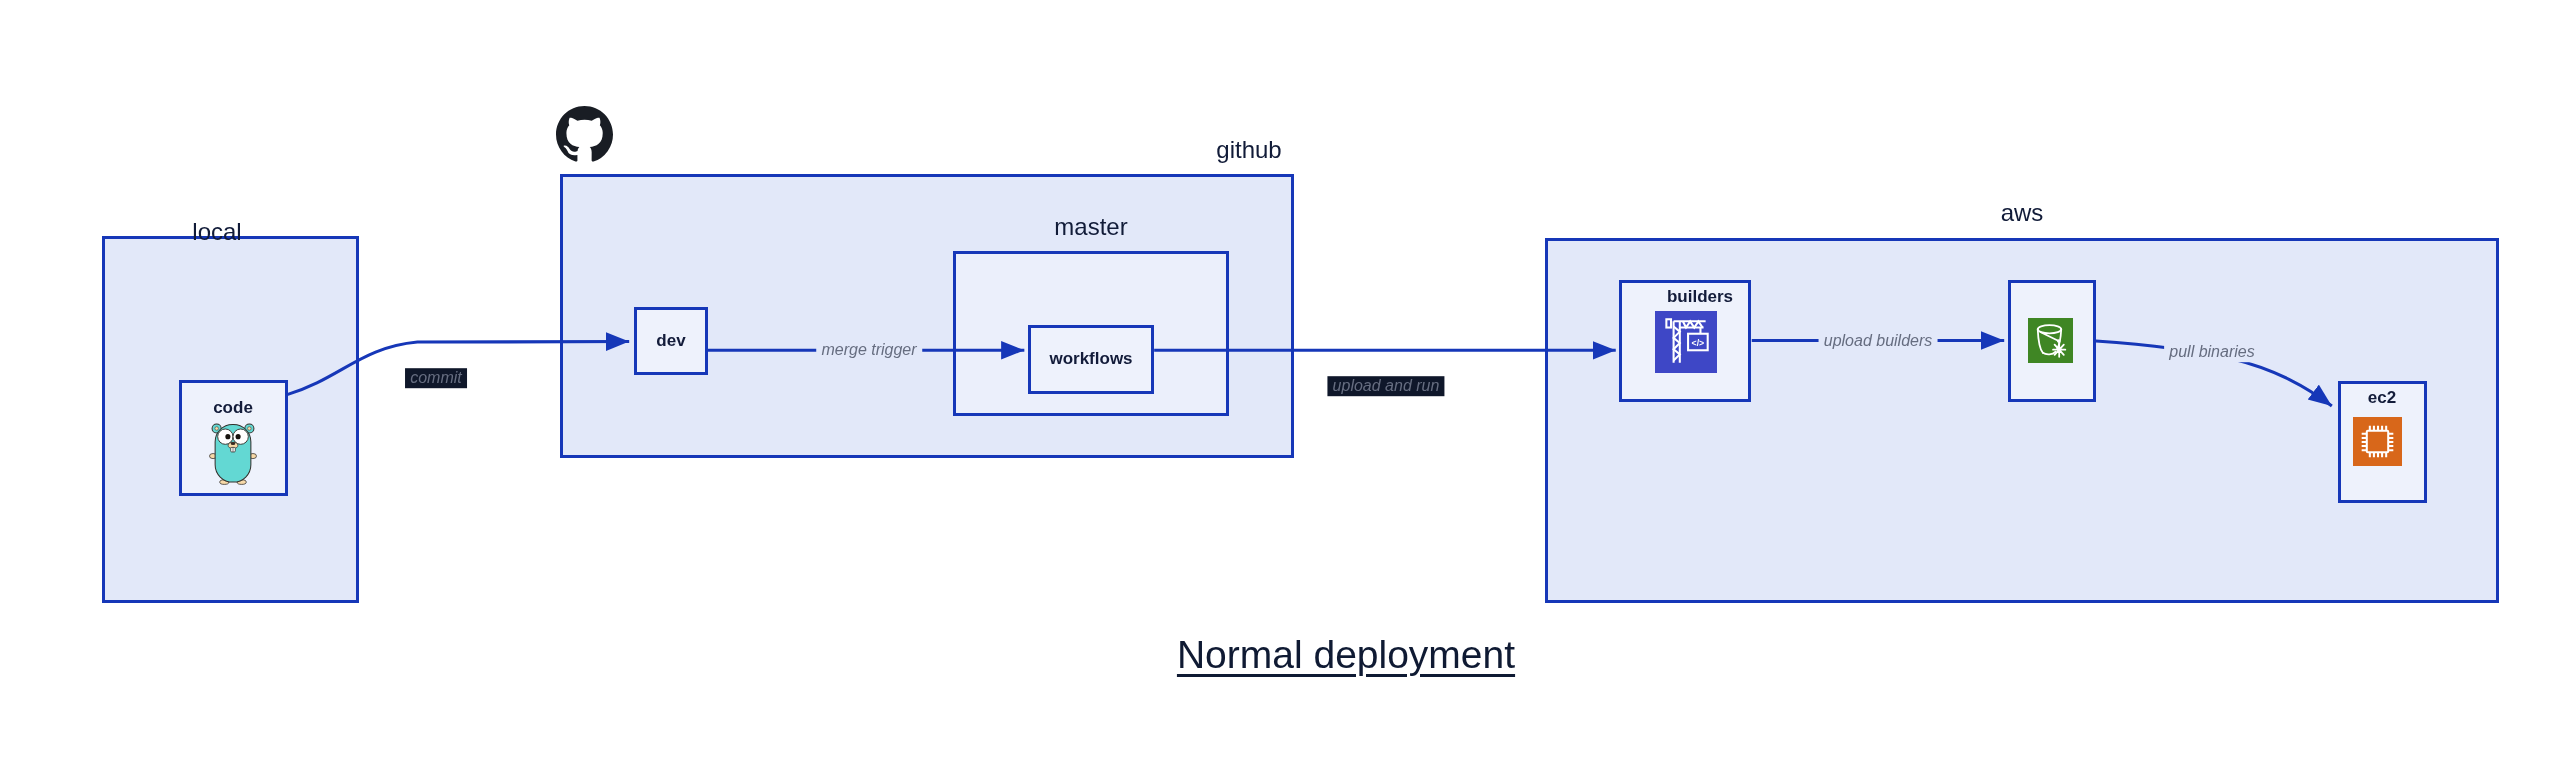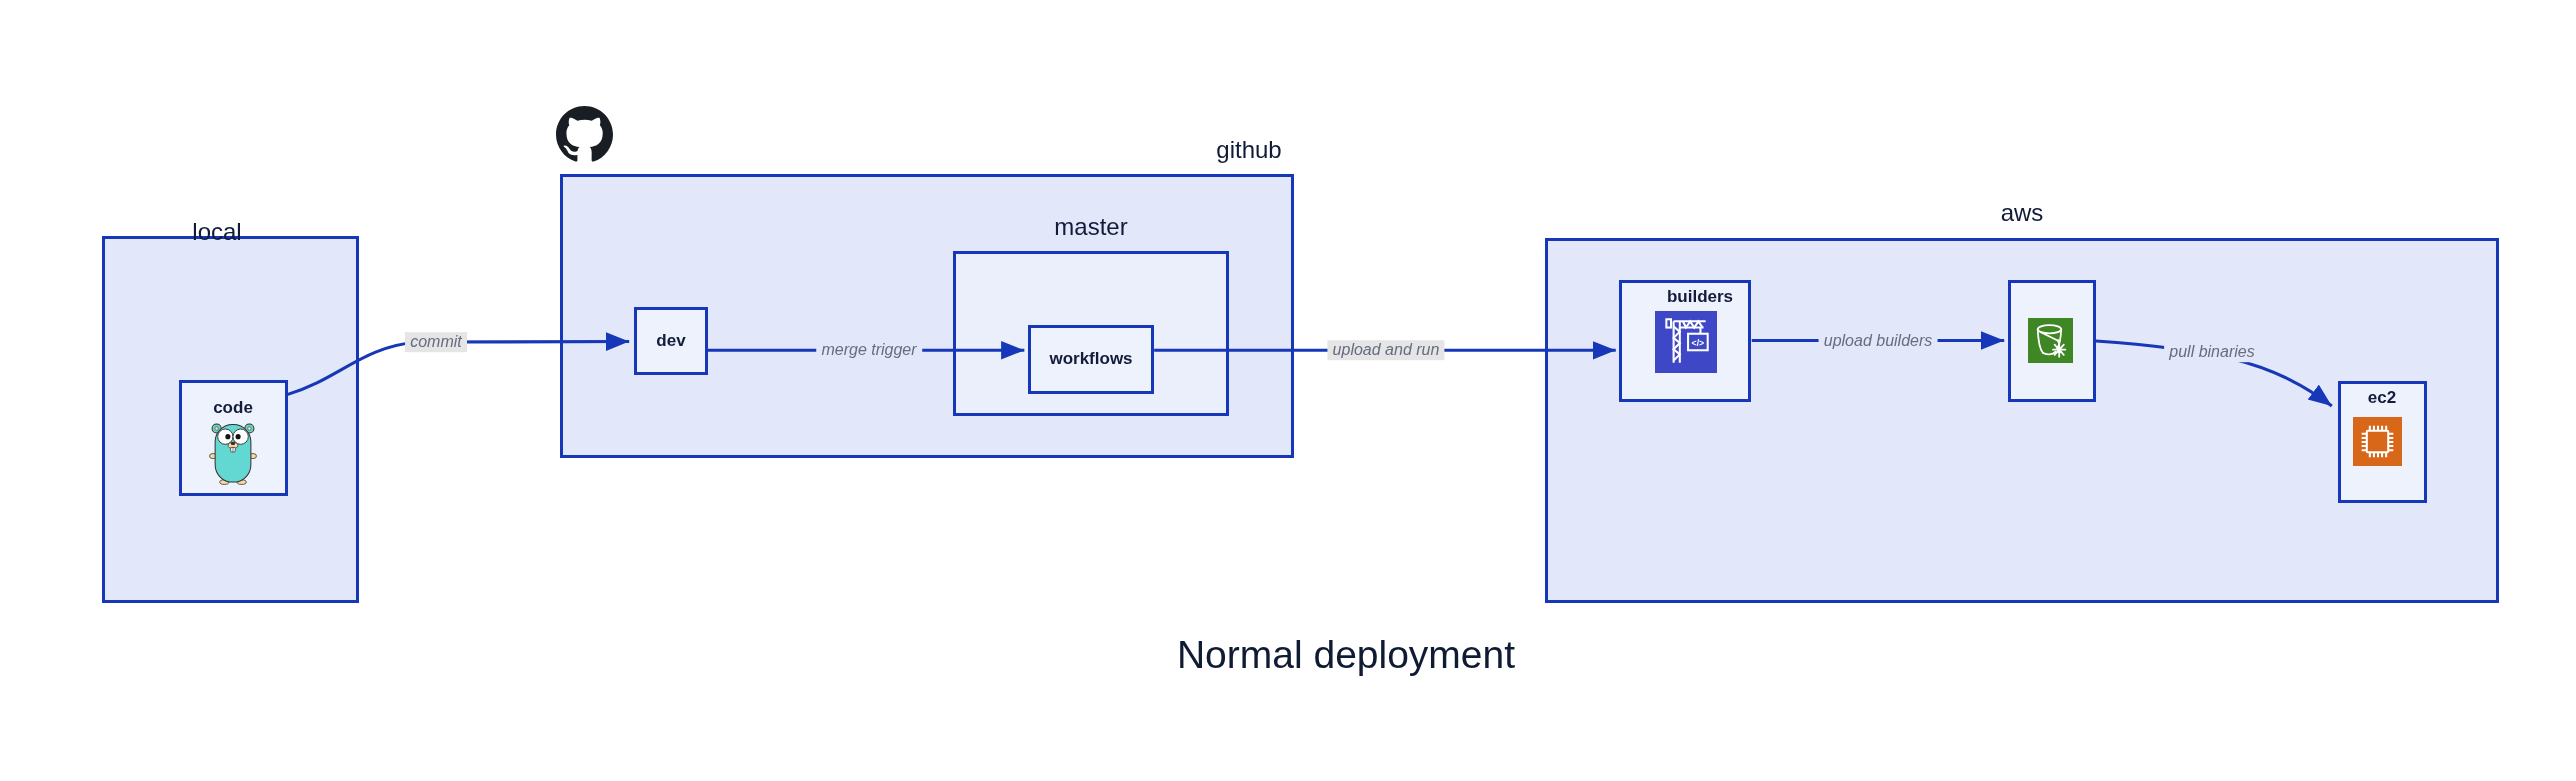--- a/index.html
+++ b/index.html
@@ -8,26 +8,26 @@
 
   .container-box{position:absolute;background:#e2e8f9;border:3.1px solid #1637b8;box-sizing:border-box;z-index:1;}
   .subgraph-box{position:absolute;background:#ebeffb;border:3.1px solid #1637b8;box-sizing:border-box;z-index:2;}
   .node-box{position:absolute;background:#eef2fc;border:3.1px solid #1637b8;box-sizing:border-box;z-index:3;}
 
   #edge-layer{position:absolute;left:0;top:0;width:2604px;height:781px;z-index:4;pointer-events:none;}
 
   .ctr-label{position:absolute;transform:translate(-50%,-50%);font-size:24px;color:#111b38;white-space:nowrap;z-index:5;}
   .node-label{position:absolute;transform:translate(-50%,-50%);font-size:17px;font-weight:bold;color:#131c3a;white-space:nowrap;z-index:5;}
   .edge-label{position:absolute;transform:translate(-50%,-50%);font-size:16px;font-style:italic;color:#666d80;white-space:nowrap;z-index:6;padding:1px 5.2px;line-height:1.1;}
-  .bg-white{background:#e5e5e5;}
+  .bg-white{background:#0f172a;margin-top:36px;}
   .bg-container{background:#e2e8f9;}
 
   .icon{position:absolute;z-index:5;}
 
-  #title{position:absolute;transform:translate(-50%,-50%);font-size:39px;color:#0f1a33;text-decoration-thickness:3.1px;text-underline-offset:6.2px;white-space:nowrap;z-index:7;}
+  #title{position:absolute;transform:translate(-50%,-50%);font-size:39px;color:#0f1a33;text-decoration:underline;text-decoration-thickness:3.1px;text-underline-offset:6.2px;white-space:nowrap;z-index:7;}
 </style>
 </head>
 <body>
 
 <div id="stage">
 
   <div class="container-box" style="left:102px;top:236px;width:257px;height:367px;"></div>
   <div class="container-box" style="left:560px;top:174px;width:734px;height:284px;"></div>
   <div class="container-box" style="left:1545px;top:238px;width:954px;height:365px;"></div>
   <div class="subgraph-box" style="left:953px;top:251px;width:276px;height:165px;"></div>

